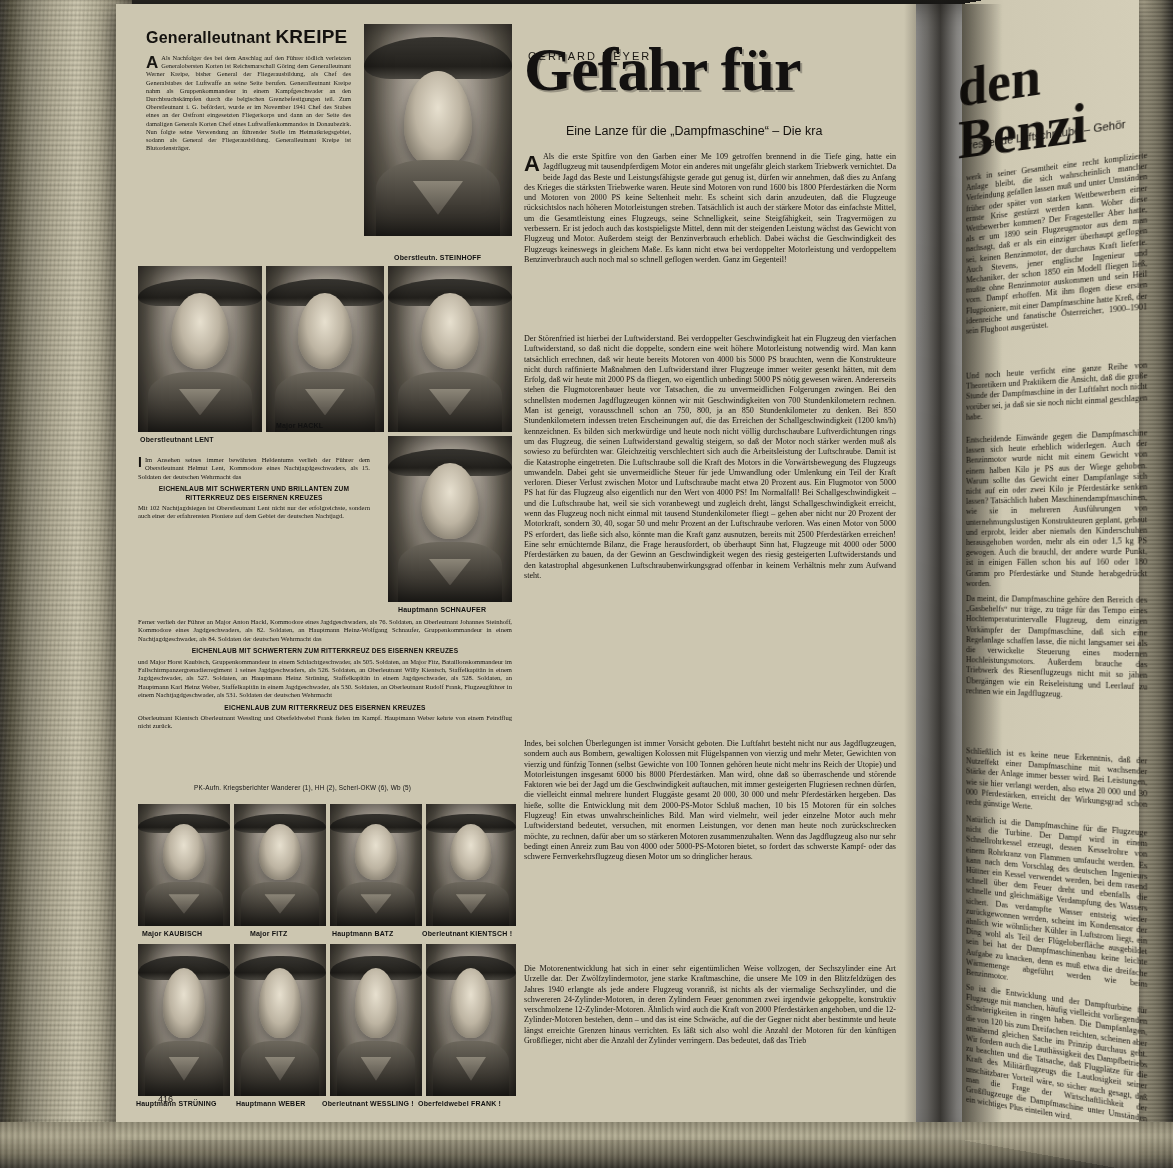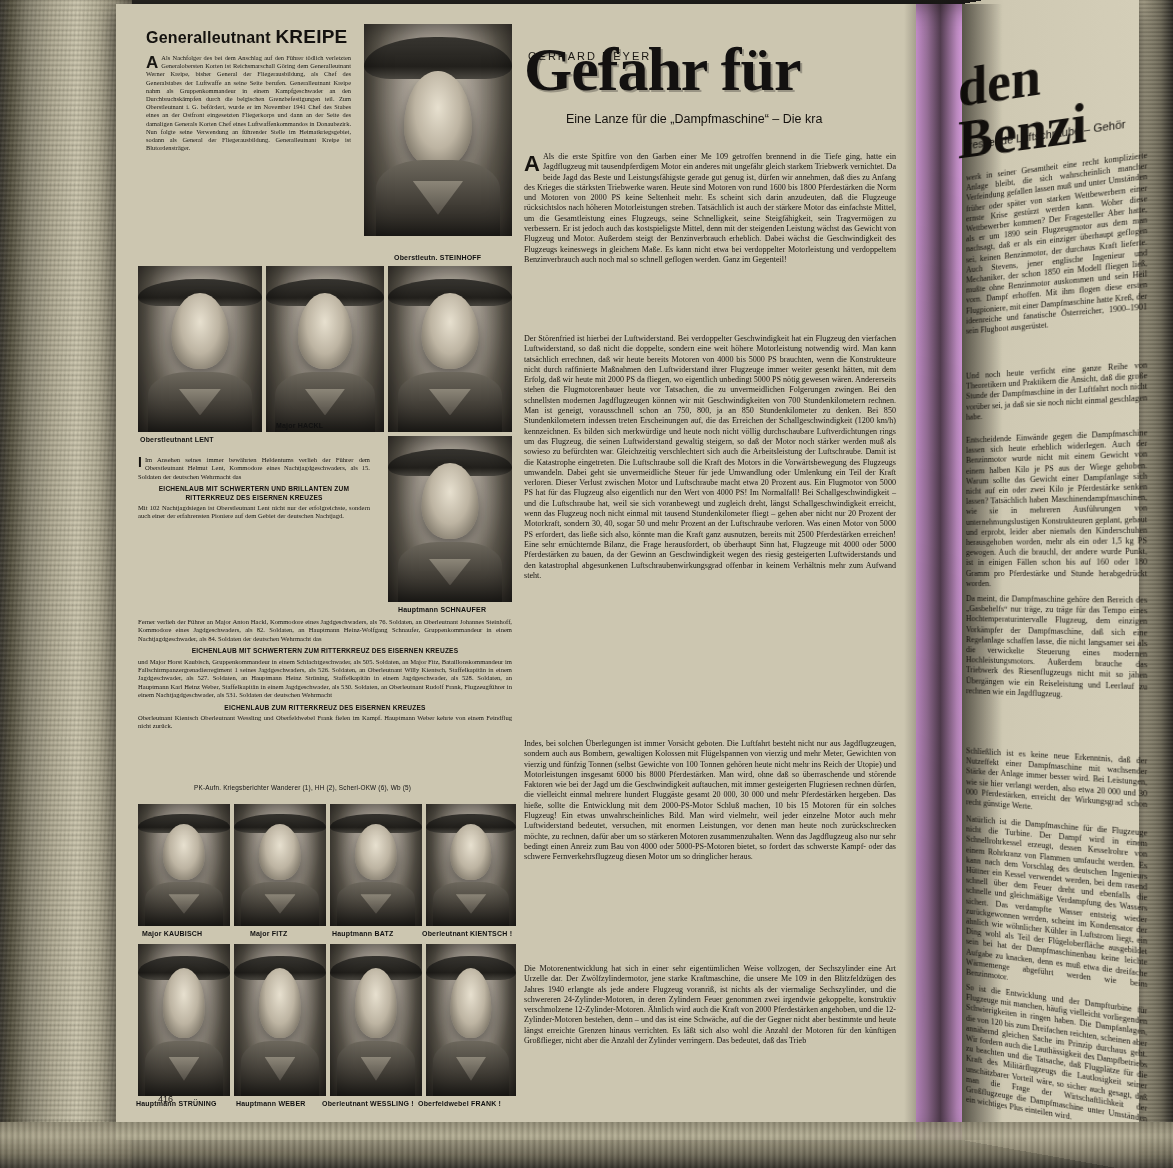--- a/index.html
+++ b/index.html
@@ -26,21 +26,21 @@
   .stack-bottom:after{content:"";position:absolute;inset:0;
     background:repeating-linear-gradient(90deg, rgba(0,0,0,0.16) 0px, rgba(255,255,255,0.07) 3px, rgba(0,0,0,0.12) 6px);}
 
   .stack-right{position:absolute;right:0;top:0;width:48px;height:1168px;
     background:linear-gradient(270deg,#2a2823 0%,#6d6857 25%,#a49d85 60%,#8d8873 100%);}
   .stack-right:after{content:"";position:absolute;inset:0;
     background:repeating-linear-gradient(180deg, rgba(0,0,0,0.20) 0px, rgba(255,255,255,0.08) 2px, rgba(0,0,0,0.14) 4px);}
 
   
   .sheet{position:absolute;left:116px;top:4px;width:1020px;height:1136px;
-    background:#f0abfc;
+    background:#a3a3a3;
     box-shadow:0 0 26px rgba(0,0,0,.55) inset, 0 6px 22px rgba(0,0,0,.6);
   }
   .sheet .grain{position:absolute;inset:0;pointer-events:none;
     background:
       radial-gradient(ellipse at 18% 12%, rgba(255,255,255,.22), rgba(255,255,255,0) 55%),
       radial-gradient(ellipse at 72% 88%, rgba(0,0,0,.18), rgba(0,0,0,0) 60%);
     mix-blend-mode:multiply;opacity:.6;}
 
   
   .gutter{position:absolute;left:788px;top:0;width:66px;height:1136px;
@@ -264,21 +264,21 @@
       <div class="pcap" style="left:120px;top:1096px;">Hauptmann WEBER</div>
       <div class="pcap" style="left:206px;top:1096px;">Oberleutnant WESSLING !</div>
       <div class="pcap" style="left:302px;top:1096px;">Oberfeldwebel FRANK !</div>
 
       <div class="pageno" style="left:22px;top:1090px;margin-left:20px;">416</div>
 
       <div class="byline" style="left:412px;top:18px;">GERHARD MEYER</div>
       <div class="title-huge" style="left:408px;top:36px;width:400px;">
         <span class="shadow">Gefahr für</span>
       </div>
-      <div class="subtitle" style="left:450px;top:108px;width:350px;">Eine Lanze für die „Dampfmaschine“ – Die kra</div>
+      <div class="subtitle" style="left:450px;top:120px;width:350px;">Eine Lanze für die „Dampfmaschine“ – Die kra</div>
 
       <div class="body-col" style="left:408px;top:148px;width:372px;">
         <span class="dropcap">A</span><span>Als die erste Spitfire von den Garben einer Me 109 getroffen brennend in die Tiefe ging, hatte ein Jagdflugzeug mit tausendpferdigem Motor ein anderes mit ungefähr gleich starkem Triebwerk vernichtet. Da beide Jagd das Beste und Leistungsfähigste gerade gut genug ist, dürfen wir annehmen, daß dies zu Anfang des Krieges die stärksten Triebwerke waren. Heute sind Motoren von rund 1600 bis 1800 Pferdestärken die Norm und Motoren von 2000 PS keine Seltenheit mehr. Es scheint sich darin anzudeuten, daß die Flugzeuge rücksichtslos nach höheren Motorleistungen streben. Tatsächlich ist auch der stärkere Motor das einfachste Mittel, um die Gesamtleistung eines Flugzeugs, seine Schnelligkeit, seine Steigfähigkeit, sein Tragvermögen zu verbessern. Er ist jedoch auch das kostspieligste Mittel, denn mit der steigenden Leistung wächst das Gewicht von Flugzeug und Motor. Außerdem steigt der Benzinverbrauch erheblich. Dabei wächst die Geschwindigkeit des Flugzeugs keineswegs in gleichem Maße. Es kann nicht etwa bei verdoppelter Motorleistung und verdoppeltem Benzinverbrauch auch noch mal so schnell geflogen werden. Ganz im Gegenteil!</span>
       </div>
       <div class="body-col" style="left:408px;top:330px;width:372px;">Der Störenfried ist hierbei der Luftwiderstand. Bei verdoppelter Geschwindigkeit hat ein Flugzeug den vierfachen Luftwiderstand, so daß nicht die doppelte, sondern eine weit höhere Motorleistung notwendig wird. Man kann tatsächlich errechnen, daß wir heute bereits Motoren von 4000 bis 5000 PS brauchten, wenn die Konstrukteure nicht durch raffinierte Maßnahmen den Luftwiderstand ihrer Flugzeuge immer weiter gesenkt hätten, mit dem Erfolg, daß wir heute mit 2000 PS da fliegen, wo eigentlich unbedingt 5000 PS nötig gewesen wären. Andererseits stehen die Flugmotorenbauer heute vor Tatsachen, die zu unvermeidlichen Folgerungen zwingen. Bei den schnellsten modernen Jagdflugzeugen können wir mit Geschwindigkeiten von 700 Stundenkilometern rechnen. Man ist geneigt, vorausschnell schon an 750, 800, ja an 850 Stundenkilometer zu denken. Bei 850 Stundenkilometern indessen treten Erscheinungen auf, die das Erreichen der Schallgeschwindigkeit (1200 km/h) kennzeichnen. Es bilden sich merkwürdige und heute noch nicht völlig durchschaubare Luftverdichtungen rings um das Flugzeug, die seinen Luftwiderstand gewaltig steigern, so daß der Motor noch stärker werden muß als sowieso zu befürchten war. Gleichzeitig verschlechtert sich auch die Arbeitsleistung der Luftschraube. Damit ist die Katastrophe eingetreten. Die Luftschraube soll die Kraft des Motors in die Vorwärtsbewegung des Flugzeugs umwandeln. Dabei geht sie unvermeidliche Steuer für jede Umwandlung oder Umlenkung ein Teil der Kraft verloren. Dieser Verlust zwischen Motor und Luftschraube macht etwa 20 Prozent aus. Ein Flugmotor von 5000 PS hat für das Flugzeug also eigentlich nur den Wert von 4000 PS! Im Normalfall! Bei Schallgeschwindigkeit – und die Luftschraube hat, weil sie sich voranbewegt und zugleich dreht, längst Schallgeschwindigkeit erreicht, wenn das Flugzeug noch nicht einmal mit tausend Stundenkilometer fliegt – gehen aber nicht nur 20 Prozent der Motorkraft, sondern 30, 40, sogar 50 und mehr Prozent an der Luftschraube verloren. Was einen Motor von 5000 PS erfordert, das ließe sich also, könnte man die Kraft ganz ausnutzen, bereits mit 2500 Pferdestärken erreichen! Eine sehr ernüchternde Bilanz, die Frage herausfordert, ob überhaupt Sinn hat, Flugzeuge mit 4000 oder 5000 Pferdestärken zu bauen, da der Gewinn an Geschwindigkeit wegen des riesig gesteigerten Luftwiderstands und den katastrophal abgesunkenen Luftschraubenwirkungsgrad offenbar in keinem Verhältnis mehr zum Aufwand steht.</div>
       <div class="body-col" style="left:408px;top:735px;width:372px;">Indes, bei solchen Überlegungen ist immer Vorsicht geboten. Die Luftfahrt besteht nicht nur aus Jagdflugzeugen, sondern auch aus Bombern, gewaltigen Kolossen mit Flügelspannen von vierzig und mehr Meter, Gewichten von vierzig und fünfzig Tonnen (selbst Gewichte von 100 Tonnen gehören heute nicht mehr ins Reich der Utopie) und Motorleistungen insgesamt 6000 bis 8000 Pferdestärken. Man wird, ohne daß so überraschende und störende Faktoren wie bei der Jagd um die Geschwindigkeit auftauchen, mit immer gesteigerten Flugriesen rechnen dürfen, die vielleicht einmal mehrere hundert Fluggäste gesamt 20 000, 30 000 und mehr Pferdestärken hergeben. Das hieße, sollte die Entwicklung mit dem 2000-PS-Motor Schluß machen, 10 bis 15 Motoren für ein solches Flugzeug! Ein etwas unwahrscheinliches Bild. Man wird vielmehr, weil jeder einzelne Motor auch mehr Luftwiderstand bedeutet, versuchen, mit enormen Leistungen, vor denen man heute noch zurückschrecken möchte, zu rechnen, dafür aber um so stärkeren Motoren zusammenzuhalten. Wenn das Jagdflugzeug also nur sehr bedingt einen Anreiz zum Bau von 4000 oder 5000-PS-Motoren bietet, so fordert das schwerste Kampf- oder das schwere Fernverkehrsflugzeug diesen Motor um so dringlicher heraus.</div>
       <div class="body-col" style="left:408px;top:960px;width:372px;">Die Motorenentwicklung hat sich in einer sehr eigentümlichen Weise vollzogen, der Sechszylinder eine Art Urzelle dar. Der Zwölfzylindermotor, jene starke Kraftmaschine, die unsere Me 109 in den Blitzfeldzügen des Jahres 1940 erlangte als jede andere Flugzeug voranriß, ist nichts als der viermalige Sechszylinder, und die schwereren 24-Zylinder-Motoren, in deren Zylindern Feuer genommen zwei irgendwie gekoppelte, konstruktiv verschmolzene 12-Zylinder-Motoren. Ähnlich wird auch die Kraft von 2000 Pferdestärken angehoben, und die 12-Zylinder-Motoren bestehen, denn – und das ist eine Schwäche, auf die der Gegner nicht aber bestimmte und heute längst erreichte Grenzen hinaus verrichten. Es läßt sich also wohl die Anzahl der Motoren für den künftigen Großflieger, nicht aber die Anzahl der Zylinder verringern. Das bedeutet, daß das Trieb</div>
     </div>
 
     <div class="gutter"></div>

